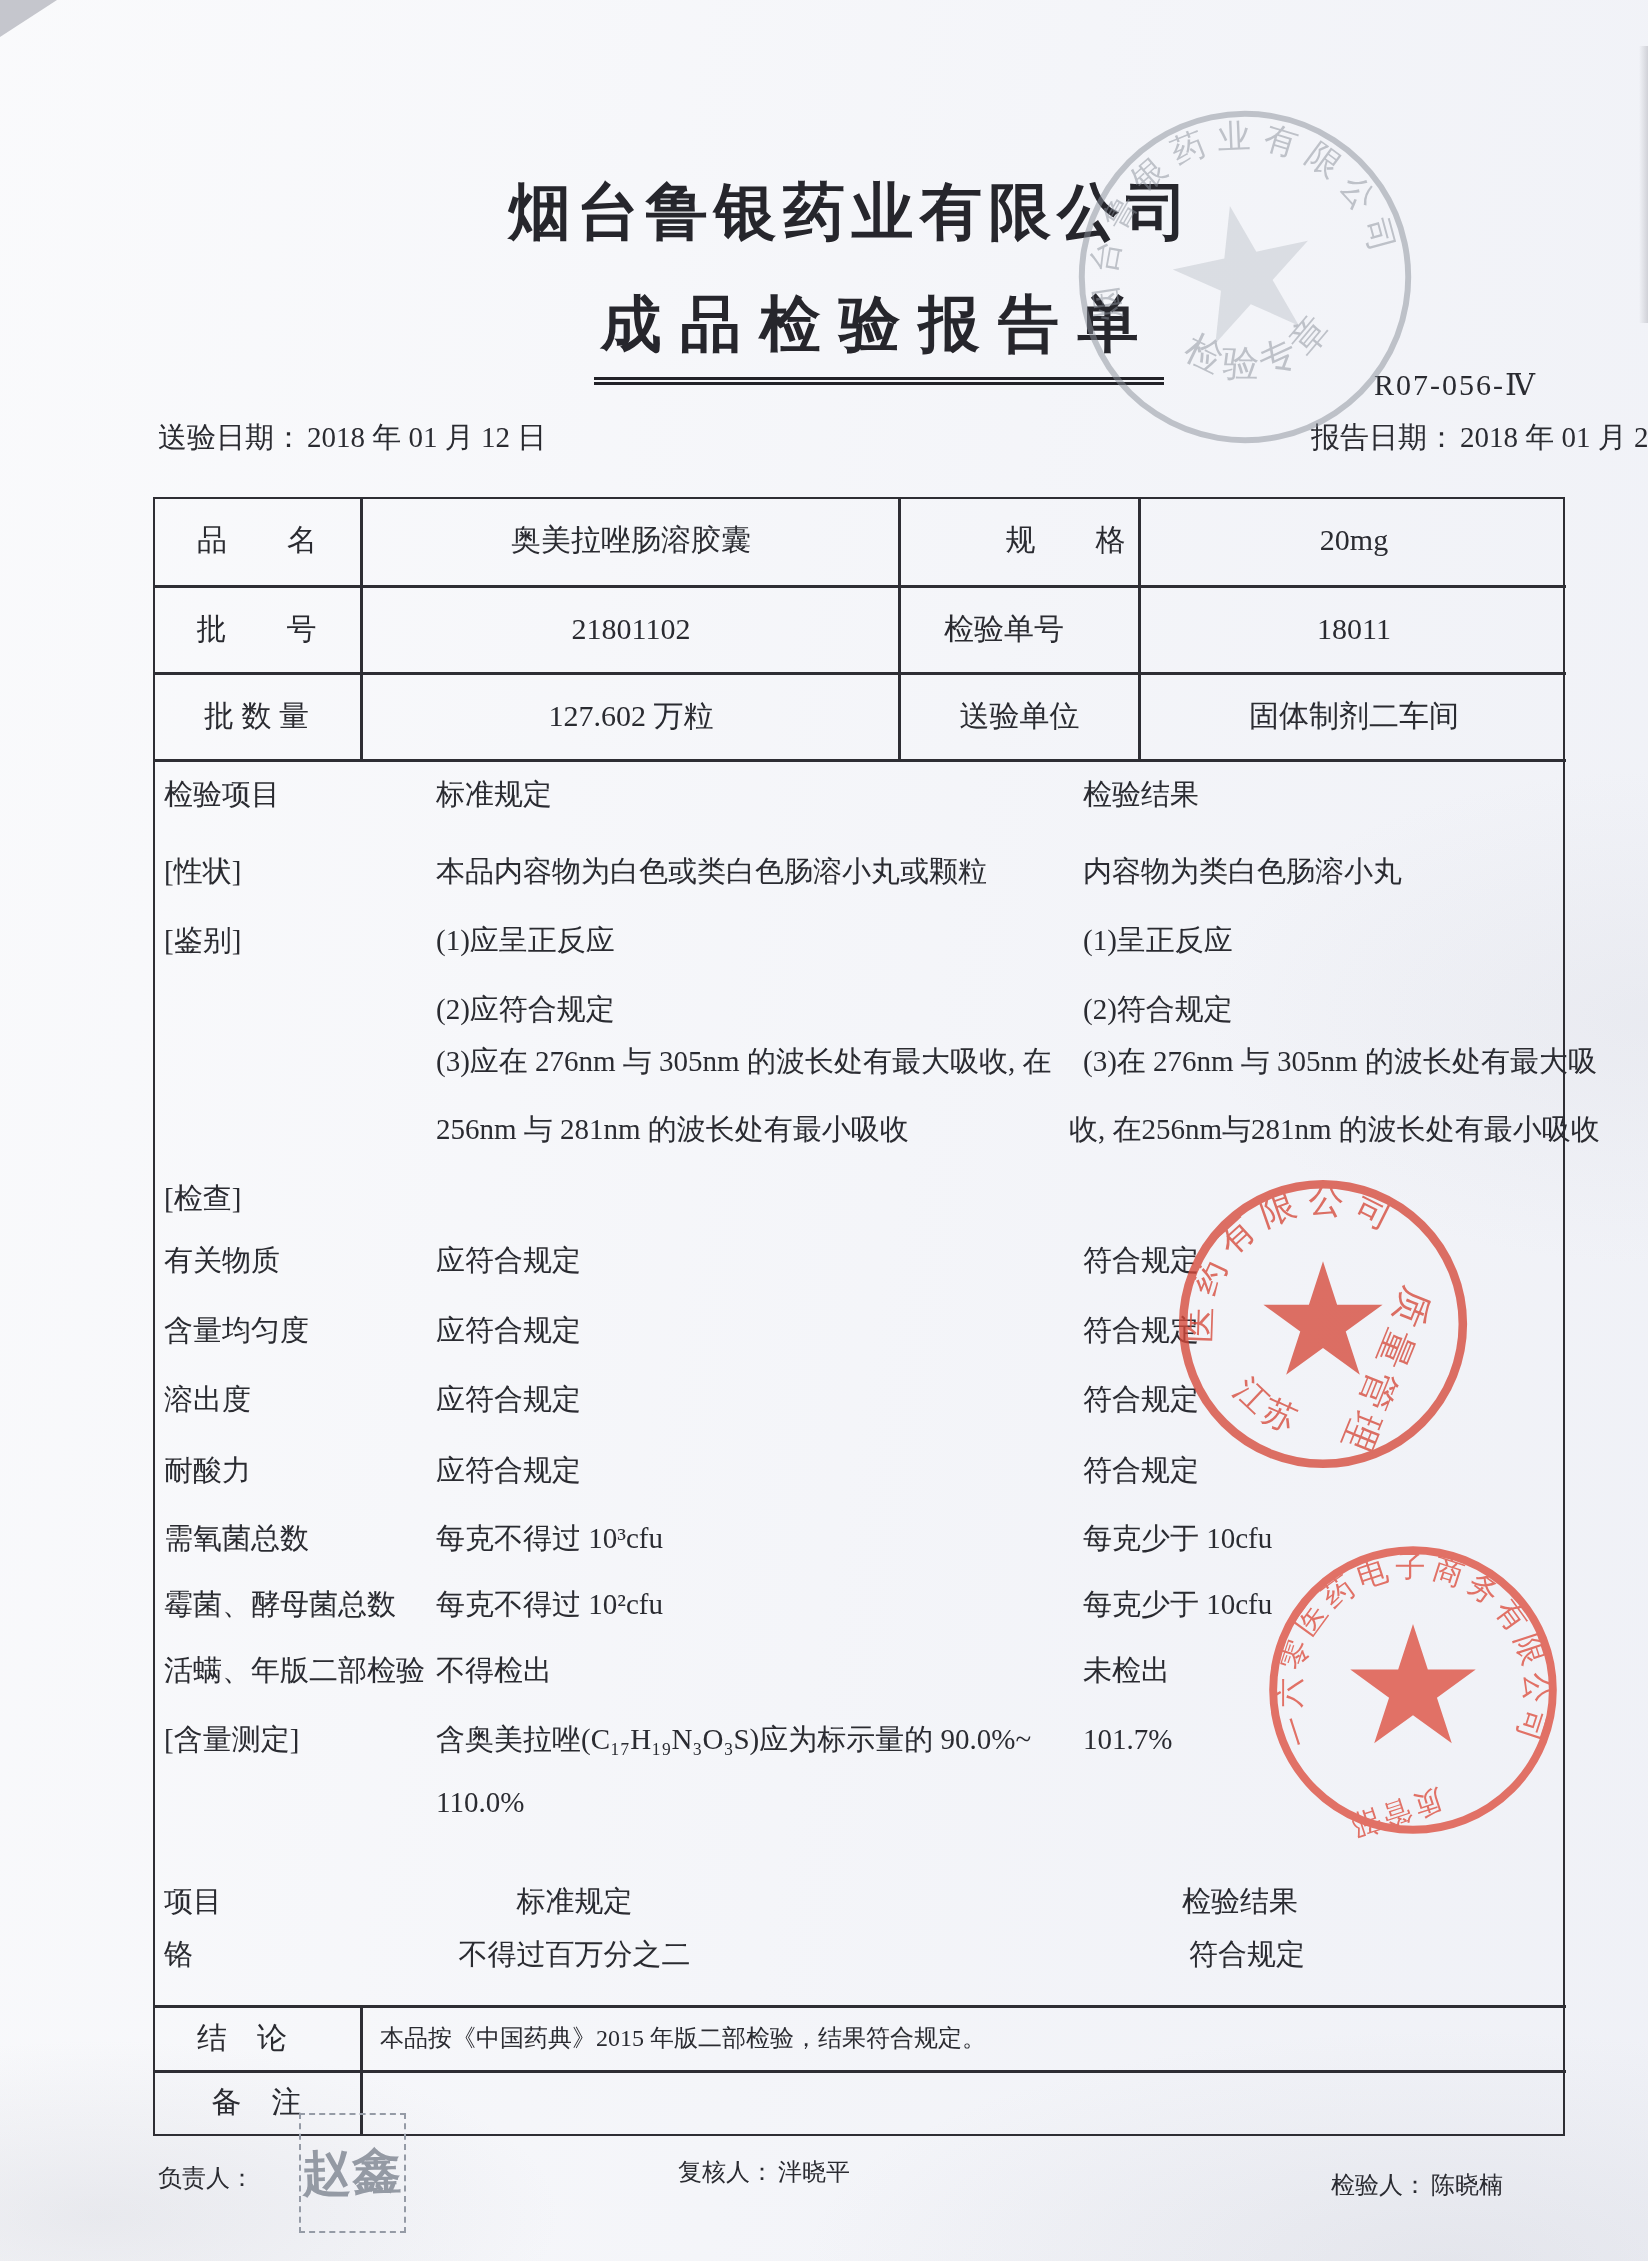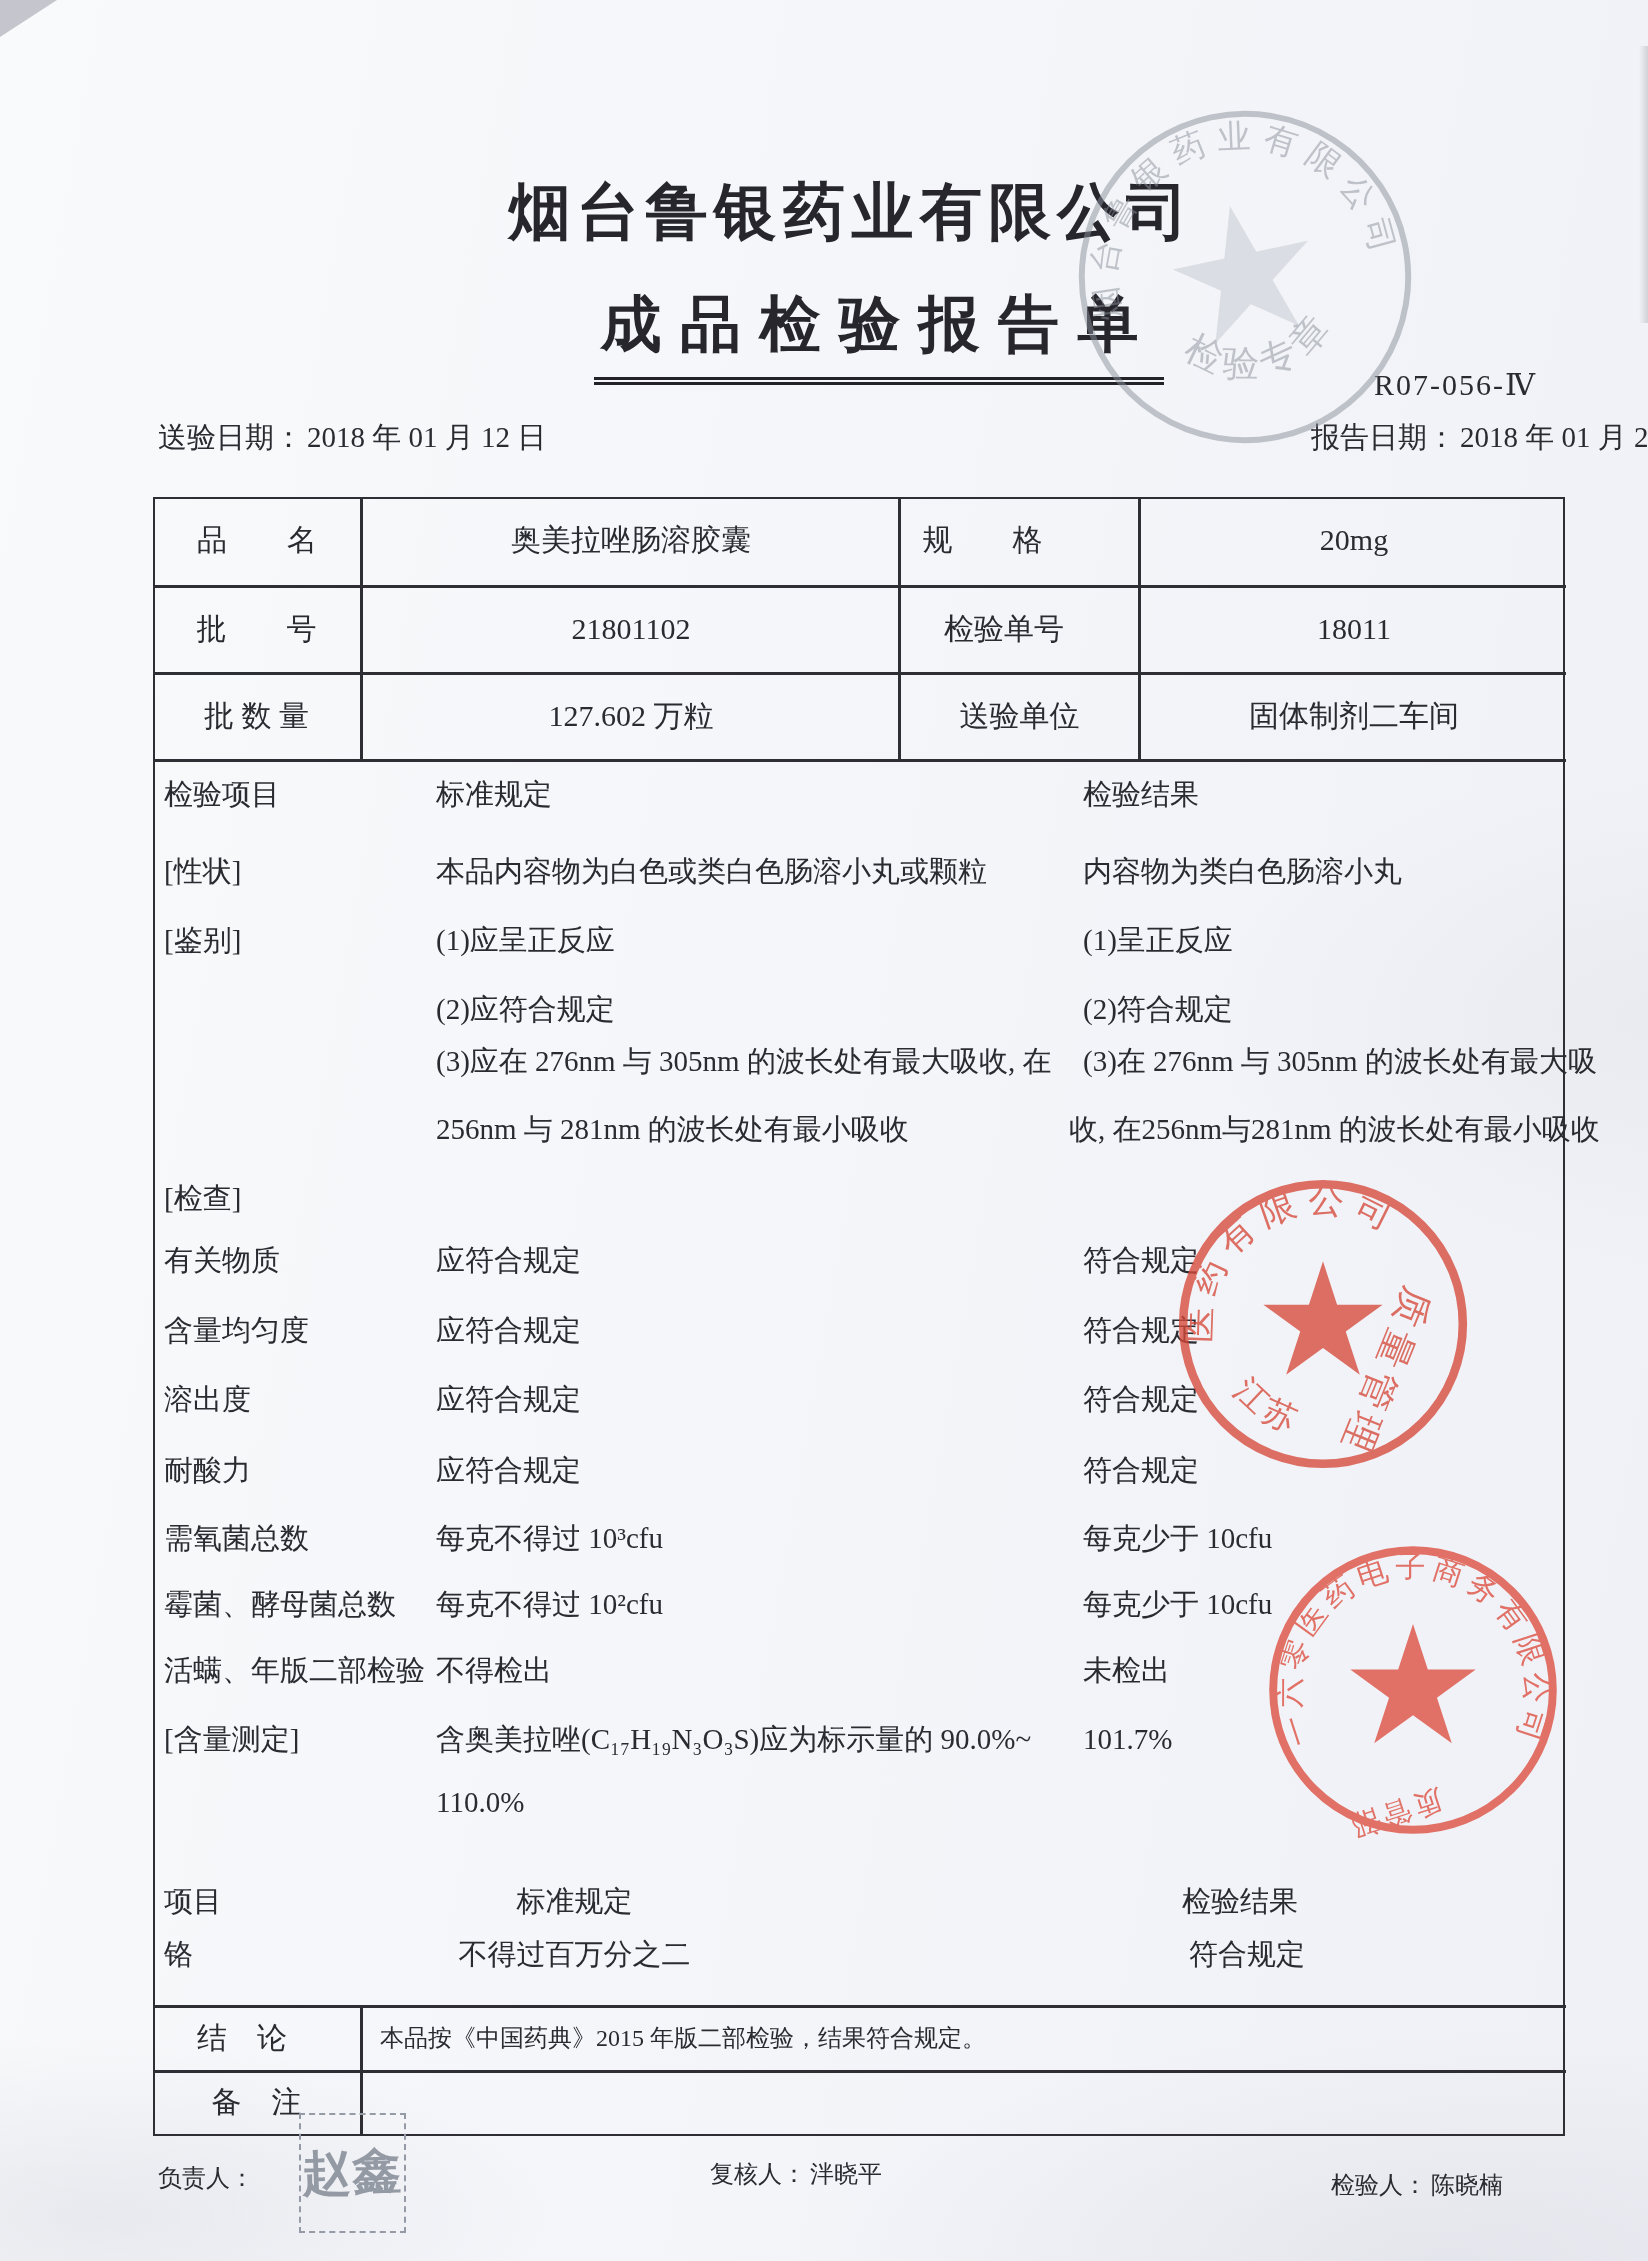--- a/index.html
+++ b/index.html
@@ -81,21 +81,21 @@
   <div class="ln" style="left:360px;top:497px;width:2.6px;height:265px;"></div>
   <div class="ln" style="left:898px;top:497px;width:2.6px;height:265px;"></div>
   <div class="ln" style="left:1138px;top:497px;width:2.6px;height:265px;"></div>
 
   <div class="ln" style="left:153px;top:2005px;width:1413px;height:2.6px;"></div>
   <div class="ln" style="left:153px;top:2070px;width:1413px;height:2.6px;"></div>
   <div class="ln" style="left:360px;top:2005px;width:2.6px;height:129px;"></div>
 
   <div class="cell" style="left:153px;top:520px;width:208px;">品　　名</div>
   <div class="cell" style="left:363px;top:520px;width:536px;">奥美拉唑肠溶胶囊</div>
-  <div class="cell" style="left:850px;top:520px;width:265px;">规　　格</div>
+  <div class="cell" style="left:933px;top:520px;width:265px;">规　　格</div>
   <div class="cell" style="left:1141px;top:520px;width:426px;">20mg</div>
 
   <div class="cell" style="left:153px;top:609px;width:207px;">批　　号</div>
   <div class="cell" style="left:363px;top:609px;width:536px;">21801102</div>
   <div class="cell" style="left:901px;top:609px;width:206px;">检验单号</div>
   <div class="cell" style="left:1141px;top:609px;width:426px;">18011</div>
 
   <div class="cell" style="left:153px;top:696px;width:207px;">批 数 量</div>
   <div class="cell" style="left:363px;top:696px;width:536px;">127.602 万粒</div>
   <div class="cell" style="left:901px;top:696px;width:237px;">送验单位</div>
@@ -196,21 +196,21 @@
 
   <div class="cell" style="left:153px;top:2018px;width:178px;">结　论</div>
   <div class="abs t46" style="left:380px;top:2018px;">本品按《中国药典》2015 年版二部检验，结果符合规定。</div>
   <div class="cell" style="left:153px;top:2082px;width:207px;">备　注</div>
   <div class="abs t46" style="left:380px;top:2082px;"></div>
 
   <div class="abs t46" style="left:158px;top:2158px;">负责人：</div>
   <div class="seal-box">
     <span>赵鑫</span>
   </div>
-  <div class="date-row t46" style="left:710px;top:2154px;">
+  <div class="date-row t46" style="left:678px;top:2154px;font-family:Liberation Mono, monospace;">
     <span>复核人：</span>
     <span>泮晓平</span>
   </div>
   <div class="date-row t46" style="left:1331px;top:2165px;">
     <span>检验人：</span>
     <span>陈晓楠</span>
   </div>
 
   <svg class="stamp" style="left:1060px;top:92px;opacity:.5;" width="370" height="370" viewBox="-280 -280 560 560">
     <g transform="rotate(-12)">

